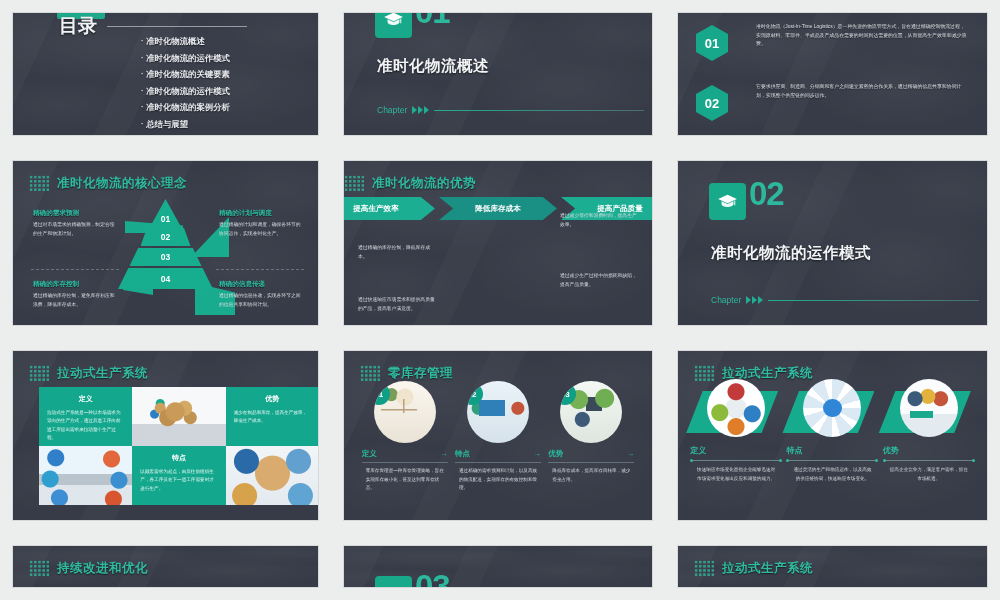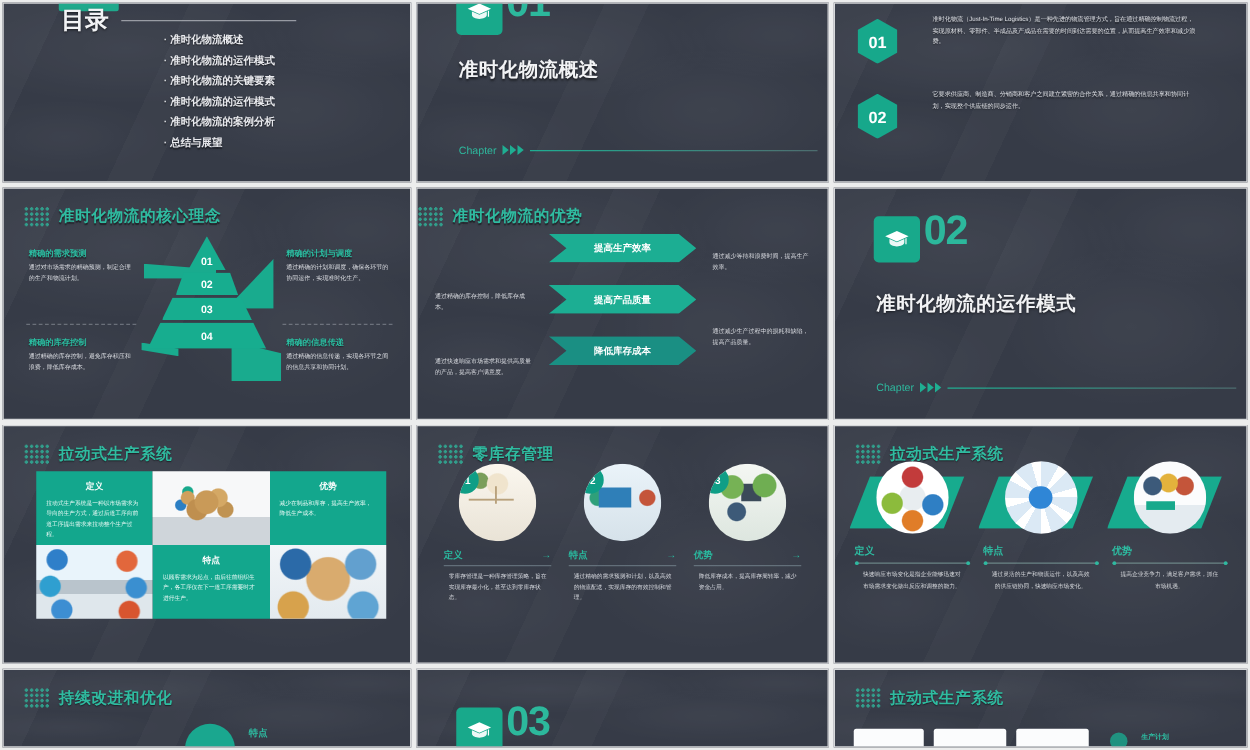--- a/index.html
+++ b/index.html
@@ -5,21 +5,21 @@
   * { box-sizing: border-box; margin:0; padding:0; }
   html,body { width:1000px; height:600px; overflow:hidden;
     background:#eceded; font-family:"Liberation Sans", sans-serif; }
 
   .grid { width:1000px; height:600px; display:grid;
     grid-template-columns: 331px 334px 335px;
     grid-template-rows: 148px 190px 195px 67px;
     gap:0; }
 
   .slide { position:relative; overflow:hidden;
-    background:#363b47; margin:2px;
+    background:#363b47; margin:12px;
     border:1px solid #d6d8da; }
 
   
   .slide::before { content:""; position:absolute; inset:0; pointer-events:none;
     background:
       radial-gradient(ellipse 60% 45% at 30% 25%, rgba(255,255,255,.055), transparent 70%),
       radial-gradient(ellipse 45% 50% at 72% 60%, rgba(255,255,255,.045), transparent 70%),
       radial-gradient(ellipse 35% 30% at 15% 75%, rgba(255,255,255,.035), transparent 70%),
       radial-gradient(ellipse 40% 35% at 88% 18%, rgba(255,255,255,.04), transparent 70%),
       linear-gradient(115deg, rgba(255,255,255,.03) 0 12%, transparent 12% 38%, rgba(255,255,255,.025) 38% 47%, transparent 47%);
@@ -85,21 +85,21 @@
   .pl4 { width:95px; height:21px; clip-path:polygon(11% 0,89% 0,100% 100%,0 100%); font-size:8.5px;}
   .wing { position:absolute; background:#19ab8e; }
   .blk { position:absolute; width:83px; }
   .blk h4 { color:#2bbda1; font-size:6.6px; margin-bottom:3px; font-weight:bold;
     text-shadow:0 1px 1px rgba(0,0,0,.5); }
   .blk p { color:#dcdee3; font-size:4.8px; line-height:1.85; }
   .dash { position:absolute; height:0; border-top:1px dashed rgba(170,175,185,.45); }
 
   
   .cvwrap { position:absolute; left:50%; top:36px; transform:translateX(-50%);
-    display:flex; flex-direction:column; gap:18px; }
+    display:flex; flex-direction:row; gap:4px; }
   .cv { width:118px; height:23px; display:flex; align-items:center; justify-content:center;
     color:#fff; font-size:7.6px; font-weight:bold;
     clip-path:polygon(0 0,88% 0,100% 50%,88% 100%,0 100%,12% 50%); }
   .cv.a { background:#1cae93; }
   .cv.b { background:#1a8f83; }
   .sidetxt { position:absolute; width:78px; font-size:4.8px; color:#dbdde2; line-height:1.9; }
 
   
   .pgrid { position:absolute; left:26px; top:36px; width:280px; height:118px;
     display:grid; grid-template-columns:1fr 1fr 1fr; grid-template-rows:1fr 1fr; }
@@ -239,22 +239,22 @@
   </div>
 
   <div class="slide">
     <div class="stitle" style="position:absolute;left:0;top:14px;">
       <span class="dotgrid"></span>
       <span class="stitle-text">准时化物流的优势</span>
     </div>
 
     <div class="cvwrap">
       <div class="cv a">提高生产效率</div>
+      <div class="cv b">降低库存成本</div>
       <div class="cv a">提高产品质量</div>
-      <div class="cv b">降低库存成本</div>
     </div>
 
     <p class="sidetxt" style="right:14px;top:50px;">通过减少等待和浪费时间，提高生产效率。</p>
     <p class="sidetxt" style="left:14px;top:82px;">通过精确的库存控制，降低库存成本。</p>
     <p class="sidetxt" style="right:14px;top:110px;">通过减少生产过程中的损耗和缺陷，提高产品质量。</p>
     <p class="sidetxt" style="left:14px;top:134px;">通过快速响应市场需求和提供高质量的产品，提高客户满意度。</p>
   </div>
 
   <div class="slide">
     <div class="chap-capwrap" style="top:22px;">

